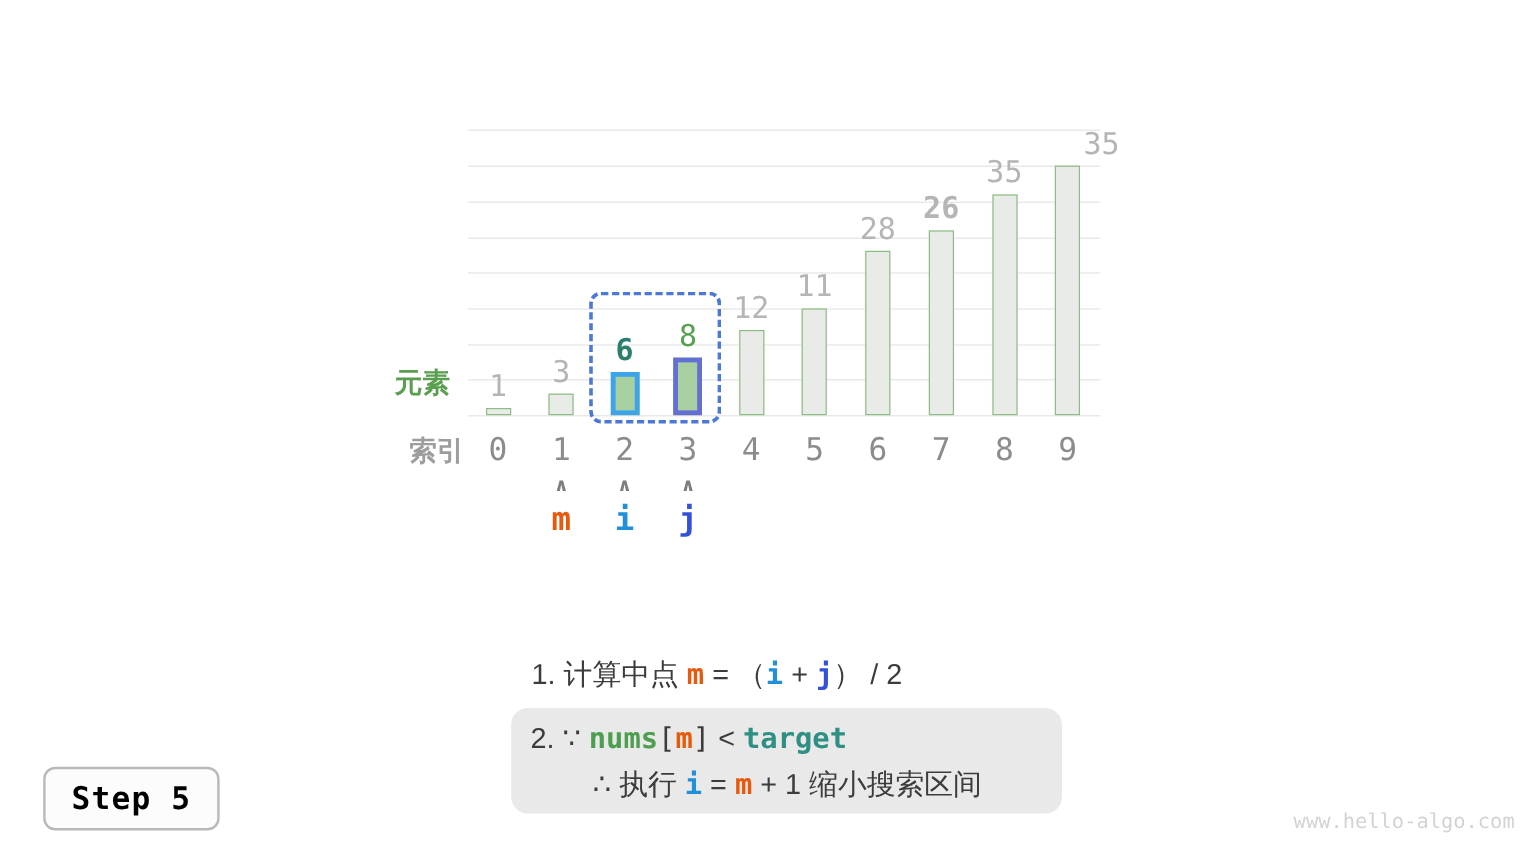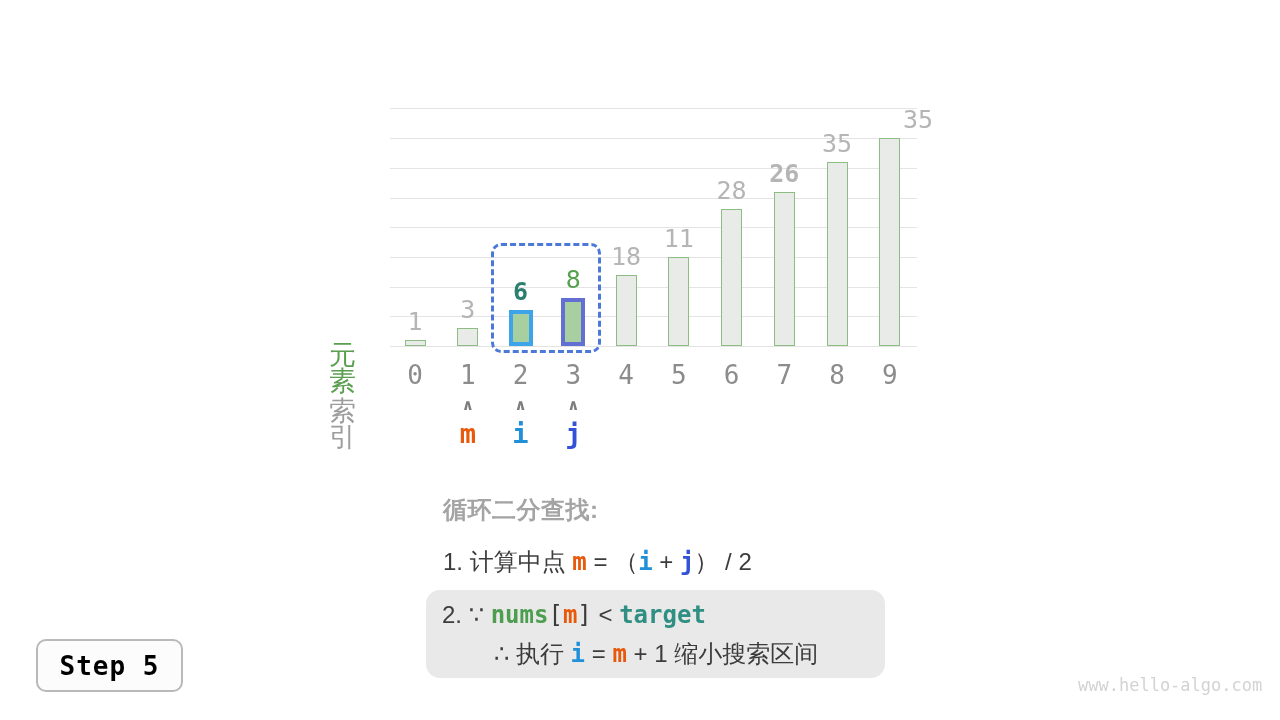--- a/index.html
+++ b/index.html
@@ -10,21 +10,21 @@
   .gridline{position:absolute;height:1px;background:#e4e4e4;}
   .bar{position:absolute;box-sizing:border-box;}
   .val-label{position:absolute;width:60px;text-align:center;font-size:25px;line-height:28px;
     font-family:"DejaVu Sans Mono","Liberation Mono",monospace;}
   .idx-label{position:absolute;width:60px;text-align:center;font-size:26px;line-height:26px;color:#8c8c8c;
     font-family:"DejaVu Sans Mono","Liberation Mono",monospace;}
   .ptr-arrow{position:absolute;width:60px;text-align:center;font-size:15px;line-height:15px;
     font-weight:700;color:#7d7d7d;}
   .ptr-label{position:absolute;width:60px;text-align:center;font-size:27px;line-height:28px;font-weight:700;
     font-family:"DejaVu Sans Mono","Liberation Mono",monospace;}
-  .row-label{position:absolute;font-size:27px;font-weight:400;line-height:26px;margin-top:36px;}
+  .row-label{position:absolute;font-size:23px;font-weight:700;line-height:26px;}
   .selection-box{position:absolute;border:3px dashed #4c79d8;border-radius:10px;box-sizing:border-box;}
   .caption-heading{position:absolute;font-size:24px;font-weight:700;color:#a4a4a4;letter-spacing:0.5px;}
   .caption-line{position:absolute;font-size:24px;color:#3c3c3c;white-space:pre;}
   .caption-line .seg-mono{font-family:"DejaVu Sans Mono","Liberation Mono",monospace;}
   .explain-box{position:absolute;background:#e9e9e9;border-radius:14px;}
   .step-badge{position:absolute;box-sizing:border-box;border:2px solid #b9b9b9;border-radius:10px;
     background:#fcfcfc;display:flex;align-items:center;justify-content:center;}
   .step-badge span{font-family:"DejaVu Sans Mono","Liberation Mono",monospace;
     font-size:26px;font-weight:700;color:#000000;letter-spacing:1px;}
   .watermark{position:absolute;font-size:17px;color:#d3d3d3;
@@ -51,21 +51,21 @@
       <div class="bar" style="left:457.3px;top:328px;width:21px;height:18px;background:#e9ebe8;border:1.5px solid #8cbd82;"></div>
       <div class="val-label" style="left:437.8px;top:296px;color:#b5b5b5;">3</div>
       <div class="idx-label" style="left:437.8px;top:362px;">1</div>
       <div class="bar" style="left:508.5px;top:310px;width:24px;height:36px;background:#a8cf9f;border:4px solid #3da4ea;"></div>
       <div class="val-label" style="left:490.5px;top:278px;color:#2b7f6e;font-weight:700;">6</div>
       <div class="idx-label" style="left:490.5px;top:362px;">2</div>
       <div class="bar" style="left:561.3px;top:298px;width:24px;height:48px;background:#a8cf9f;border:4px solid #646fd4;"></div>
       <div class="val-label" style="left:543.3px;top:266px;color:#57a04f;">8</div>
       <div class="idx-label" style="left:543.3px;top:362px;">3</div>
       <div class="bar" style="left:615.5px;top:275px;width:21px;height:71px;background:#e9ebe8;border:1.5px solid #8cbd82;"></div>
-      <div class="val-label" style="left:596.0px;top:243px;color:#b5b5b5;">18</div>
+      <div class="val-label" style="left:596.0px;top:243px;color:#b5b5b5;">12</div>
       <div class="idx-label" style="left:596.0px;top:362px;">4</div>
       <div class="bar" style="left:668.3px;top:257px;width:21px;height:89px;background:#e9ebe8;border:1.5px solid #8cbd82;"></div>
       <div class="val-label" style="left:648.8px;top:225px;color:#b5b5b5;">11</div>
       <div class="idx-label" style="left:648.8px;top:362px;">5</div>
       <div class="bar" style="left:721.0px;top:209px;width:21px;height:137px;background:#e9ebe8;border:1.5px solid #8cbd82;"></div>
       <div class="val-label" style="left:701.5px;top:177px;color:#b5b5b5;">28</div>
       <div class="idx-label" style="left:701.5px;top:362px;">6</div>
       <div class="bar" style="left:773.8px;top:192px;width:21px;height:154px;background:#e9ebe8;border:1.5px solid #8cbd82;"></div>
       <div class="val-label" style="left:754.3px;top:160px;color:#b5b5b5;font-weight:bold;">26</div>
       <div class="idx-label" style="left:754.3px;top:362px;">7</div>
@@ -79,23 +79,22 @@
       <div class="ptr-label" style="left:437.8px;top:420px;color:#e8590c;">m</div>
       <div class="ptr-arrow" style="left:490.5px;top:397px;">∧</div>
       <div class="ptr-label" style="left:490.5px;top:420px;color:#2090d8;">i</div>
       <div class="ptr-arrow" style="left:543.3px;top:397px;">∧</div>
       <div class="ptr-label" style="left:543.3px;top:420px;color:#3452d8;">j</div>
     </div>
 
   <div class="selection-box" id="selection-box" style="left:491px;top:243px;width:110px;height:110px;"></div>
 
   <div class="row-label" style="left:329px;top:306px;width:48px;color:#5a9e50;">元素</div>
-  <div class="row-label" style="left:329px;top:362px;width:48px;color:#9d9d9d;">索引</div>
+  <div class="row-label" style="left:341px;top:362px;width:48px;color:#9d9d9d;">索引</div>
 
-  <div class="caption-heading" style="left:443px;top:494px;">循环二分查找:</div>
 
   <div class="caption-line" id="caption-line1" style="left:443px;top:546px;"><span style="color: rgb(60, 60, 60);">1. 计算中点 </span><span class="seg-mono" style="color: rgb(232, 89, 12); font-weight: 700;">m</span><span style="color: rgb(60, 60, 60);"> = （</span><span class="seg-mono" style="color: rgb(32, 144, 216); font-weight: 700;">i</span><span style="color: rgb(60, 60, 60);"> + </span><span class="seg-mono" style="color: rgb(52, 82, 216); font-weight: 700;">j</span><span style="color: rgb(60, 60, 60);">） / 2</span></div>
 
   <div class="explain-box" style="left:426px;top:590px;width:459px;height:88px;"></div>
   <div class="caption-line" id="caption-box-line1" style="left:442px;top:601px;"><span style="color: rgb(60, 60, 60);">2. ∵ </span><span class="seg-mono" style="color: rgb(78, 158, 80); font-weight: 700;">nums</span><span class="seg-mono" style="color: rgb(60, 60, 60);">[</span><span class="seg-mono" style="color: rgb(232, 89, 12); font-weight: 700;">m</span><span class="seg-mono" style="color: rgb(60, 60, 60);">]</span><span style="color: rgb(60, 60, 60);"> &lt; </span><span class="seg-mono" style="color: rgb(46, 143, 130); font-weight: 700;">target</span></div>
   <div class="caption-line" id="caption-box-line2" style="left:494px;top:638px;"><span style="color: rgb(60, 60, 60);">∴ 执行 </span><span class="seg-mono" style="color: rgb(32, 144, 216); font-weight: 700;">i</span><span style="color: rgb(60, 60, 60);"> = </span><span class="seg-mono" style="color: rgb(232, 89, 12); font-weight: 700;">m</span><span style="color: rgb(60, 60, 60);"> + 1 缩小搜索区间</span></div>
 
   <div class="step-badge" style="left:36px;top:639px;width:147px;height:53px;">
     <span>Step 5</span>
   </div>

